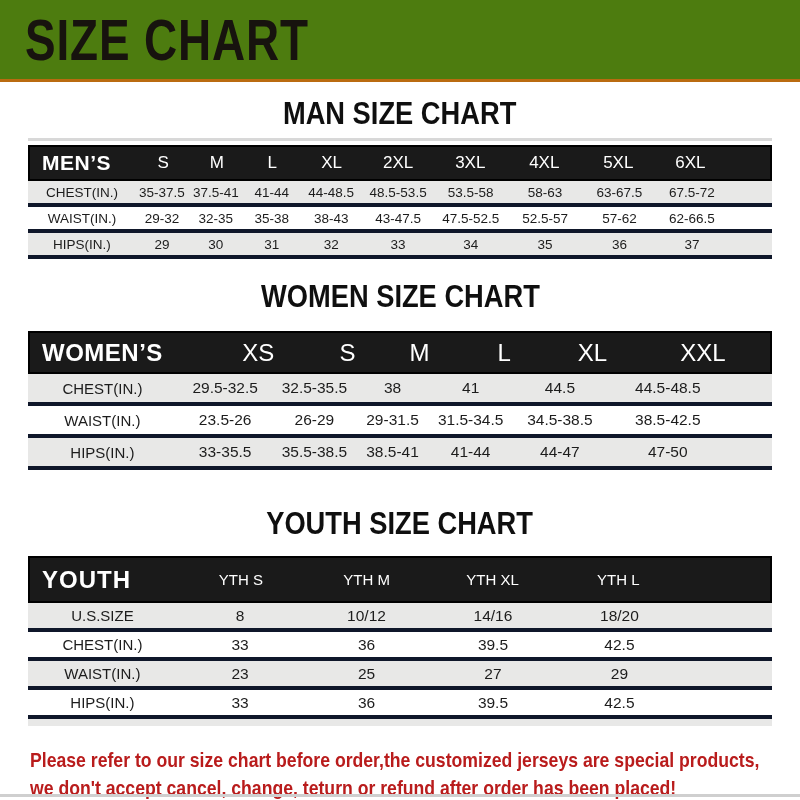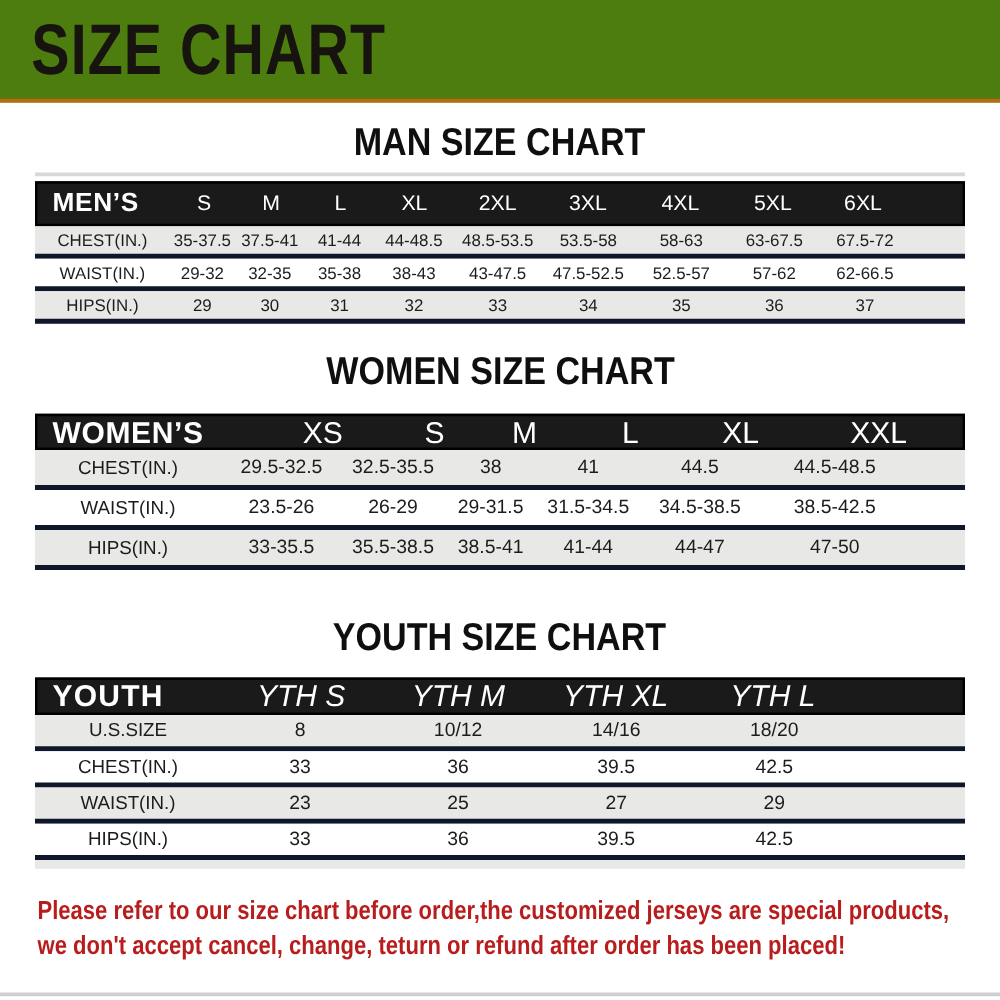--- a/index.html
+++ b/index.html
@@ -34,30 +34,30 @@
   .bar .col-h { text-align:center; white-space:nowrap; }
 
   .men-table   { margin-top:0; }
   .men-table .bar { height:36px; }
   .men-table .tbl-name { font-size:21px; }
   .men-table .col-h { font-size:17px; }
   .men-table .trow { height:26px; font-size:13.5px; }
   .men-table .row-label { font-size:13.5px; }
 
   .women-table { margin-top:16px; }
-  .women-table .bar { height:29px; }
+  .women-table .bar { height:43px; }
   .women-table .tbl-name { font-size:24px; }
   .women-table .col-h { font-size:24px;text-align:right; }
   .women-table .trow { height:32px; font-size:15.5px; }
   .women-table .row-label { font-size:15px; }
 
   .youth-table { margin-top:14px; }
-  .youth-table .bar { height:30px; }
+  .youth-table .bar { height:47px; }
   .youth-table .tbl-name { font-size:24px; letter-spacing:1px; }
-  .youth-table .col-h { font-size:24px;font-style:italic; }
+  .youth-table .col-h { font-size:15px; }
   .youth-table .trow { height:29px; font-size:15.5px; }
   .youth-table .row-label { font-size:15px; }
 
   .trow { border-bottom:4px solid #0f172a; color:#1c1c1c; }
   .tbody .trow:nth-child(odd) { background:#E8E8E7; }
   .tbody .trow:nth-child(even){ background:#ffffff; }
   .trow .cell, .trow .row-label { text-align:center; white-space:nowrap; }
   .post-strip { height:7px; background:#E8E8E7; }
 
   

